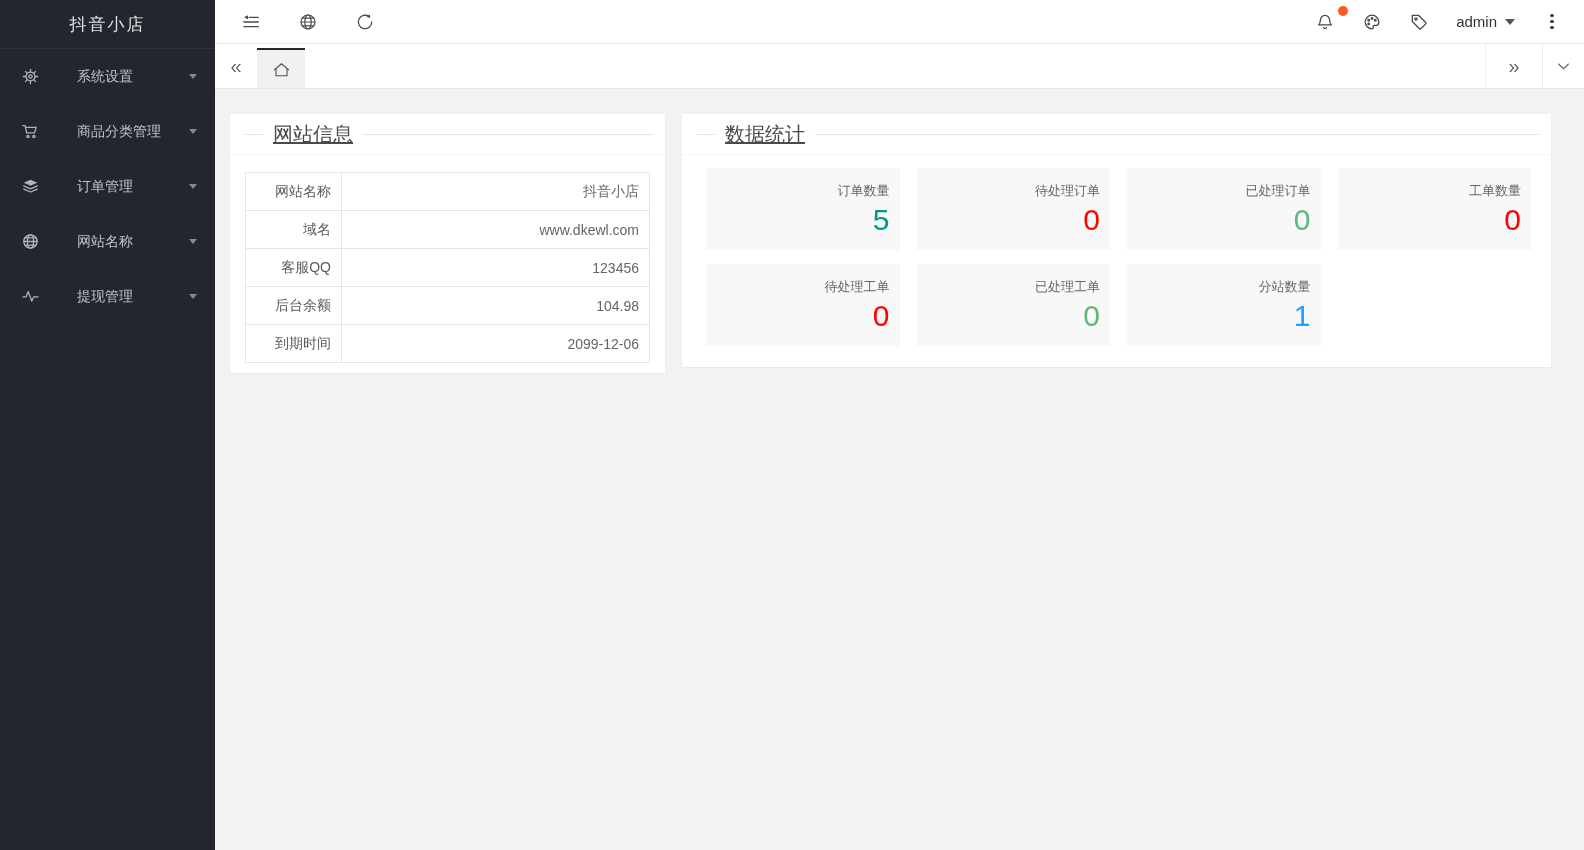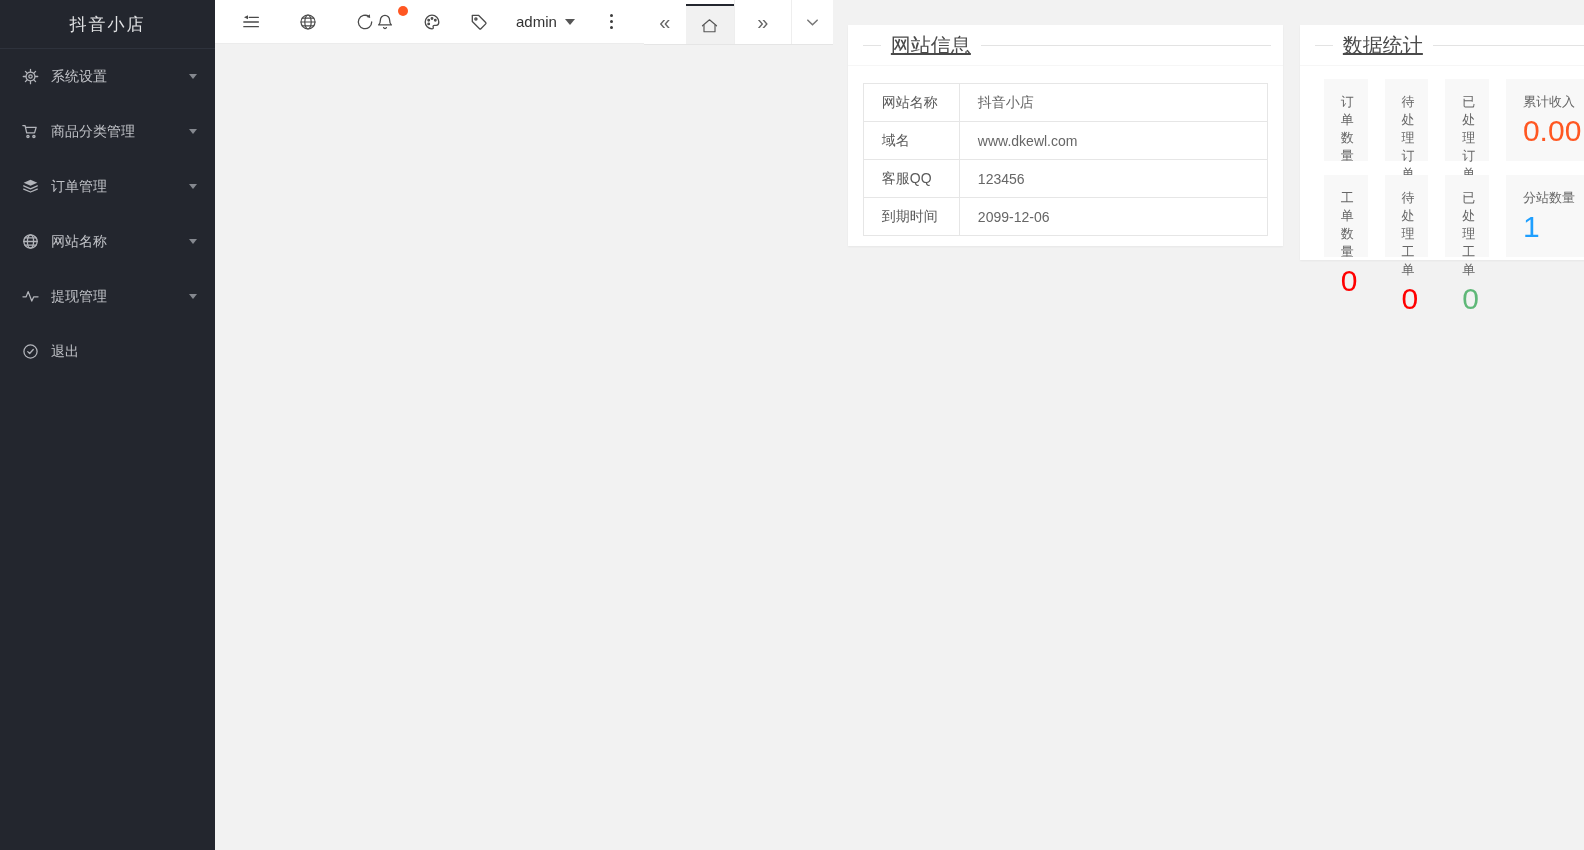--- a/index.html
+++ b/index.html
@@ -11,32 +11,32 @@
   }
   
   .sidebar { width:215px; min-width:215px; height:100%; background:#23262e; }
   .sidebar-title {
     height:49px; line-height:49px; text-align:center;
     color:#e2e3e5; font-size:17px; letter-spacing:2px;
     border-bottom:1px solid #2e323c;
   }
   .menu-item {
     height:55px; display:flex; align-items:center;
-    padding:0 18px 0 22px; color:#c0c2c7; cursor:pointer;
+    padding:0 18px 0 22px; color:#c0c2c7; cursor:pointer;gap:26px;
   }
   .mi-icon { width:17px; height:17px; margin-right:12px; color:#b2b4ba; display:flex; }
   .mi-icon svg { width:17px; height:17px; stroke:currentColor; fill:none; stroke-width:1.2; stroke-linecap:round; stroke-linejoin:round; }
   .mi-label { flex:1; font-size:14px; }
   .mi-caret {
     width:0; height:0;
     border-left:4.5px solid transparent; border-right:4.5px solid transparent;
     border-top:5px solid #85888f;
   }
   
-  .main-col { flex:1; display:flex; height:100%; min-width:0; }
+  .main-col { flex:1; display:flex; flex-direction:column; height:100%; min-width:0;text-align:right; }
   
   .topbar {
     height:44px; background:#fff; border-bottom:1px solid #ececec;
     display:flex; align-items:center; justify-content:space-between;
     padding:0 22px 0 26px;
   }
   .topbar-left { display:flex; align-items:center; gap:37px; }
   .topbar-right { display:flex; align-items:center; gap:27px; }
   .tb-icon {
     width:20px; height:20px; display:flex; align-items:center; justify-content:center;
@@ -75,21 +75,21 @@
     position:relative; height:41px; border-bottom:1px solid #f6f6f6;
     display:flex; align-items:center; padding:0 15px;
   }
   .field-line { position:absolute; left:15px; right:12px; top:20px; height:1px; background:#e3e3e3; }
   .legend { position:relative; margin-left:18px; background:#fff; padding:0 10px; font-size:20px; color:#4a4a4a;text-decoration:underline; }
   .site-body { padding:17px 15px 10px; }
   table.info { width:100%; border-collapse:collapse; }
   table.info td { border:1px solid #e6e6e6; height:38px; font-size:14px; color:#666; padding:0 10px 0 18px; }
   table.info td.t-label { width:96px; color:#5a5a5a; }
   .stats-body {
-    padding:13px 20px 3px 24px;
+    padding:13px 20px 21px 24px;
     display:grid; grid-template-columns:repeat(4,1fr); gap:14px 17px;
   }
   .tile { background:#f8f8f8; height:82px; padding:14px 10px 0 17px; }
   .tile-label { font-size:13px; color:#666; }
   .tile-value { font-size:30px; line-height:1.15; margin-top:3px; }
 </style>
 </head>
 <body>
 
 <aside class="sidebar">
@@ -140,29 +140,20 @@
         <span class="mi-caret"></span>
       </div>
       <div class="menu-item">
         <span class="mi-icon">
           <svg viewBox="0 0 16 16">
             <path d="M.9 8.3h3l1.9-4.9 3.4 8.9 1.9-4h4"></path>
           </svg>
         </span>
         <span class="mi-label">提现管理</span>
         <span class="mi-caret"></span>
-      </div>
-      <div class="menu-item">
-        <span class="mi-icon">
-          <svg viewBox="0 0 16 16">
-            <circle cx="8" cy="8" r="6.2"></circle>
-            <path d="M5.4 8.1l1.8 1.8 3.4-3.8"></path>
-          </svg>
-        </span>
-        <span class="mi-label">退出</span>
       </div>
     </nav>
 </aside>
 
 <div class="main-col">
 
   <header class="topbar">
     <div class="topbar-left">
       <span class="tb-icon">
         <svg viewBox="0 0 18 18">
@@ -256,20 +247,24 @@
               </tr>
               <tr>
                 <td class="t-label">域名</td>
                 <td class="t-value">www.dkewl.com</td>
               </tr>
               <tr>
                 <td class="t-label">客服QQ</td>
                 <td class="t-value">123456</td>
               </tr>
               <tr>
+                <td class="t-label">后台余额</td>
+                <td class="t-value">104.98</td>
+              </tr>
+              <tr>
                 <td class="t-label">到期时间</td>
                 <td class="t-value">2099-12-06</td>
               </tr>
             </tbody>
         </table>
       </div>
     </section>
 
     <section class="card stats-card">
       <div class="card-header">
@@ -283,24 +278,20 @@
           </div>
           <div class="tile">
             <div class="tile-label">待处理订单</div>
             <div class="tile-value" style="color: rgb(255, 0, 0);">0</div>
           </div>
           <div class="tile">
             <div class="tile-label">已处理订单</div>
             <div class="tile-value" style="color: rgb(95, 184, 120);">0</div>
           </div>
           <div class="tile">
-            <div class="tile-label">累计收入</div>
-            <div class="tile-value" style="color: rgb(255, 87, 34);">0.00</div>
-          </div>
-          <div class="tile">
             <div class="tile-label">工单数量</div>
             <div class="tile-value" style="color: rgb(255, 0, 0);">0</div>
           </div>
           <div class="tile">
             <div class="tile-label">待处理工单</div>
             <div class="tile-value" style="color: rgb(255, 0, 0);">0</div>
           </div>
           <div class="tile">
             <div class="tile-label">已处理工单</div>
             <div class="tile-value" style="color: rgb(95, 184, 120);">0</div>

